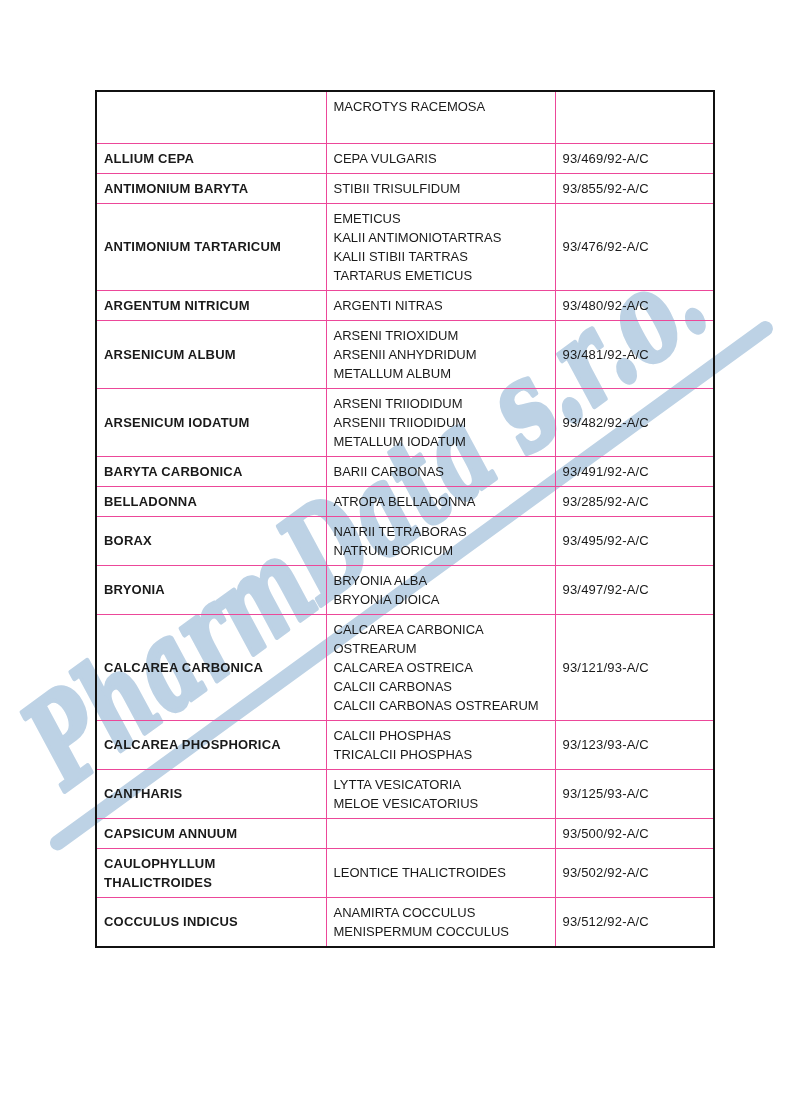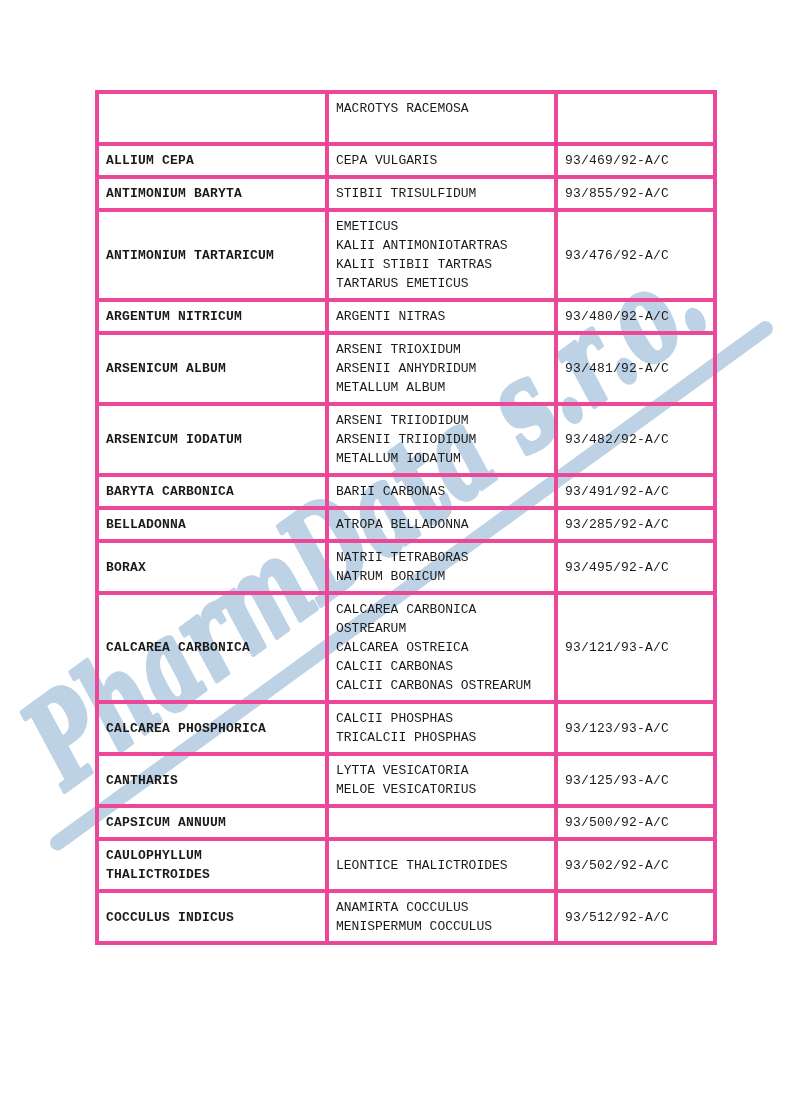--- a/index.html
+++ b/index.html
@@ -29,25 +29,24 @@
     width: 618px;
     z-index: 1;
     border-collapse: collapse;
     table-layout: fixed;
     background: transparent;
     font-size: 13px;
     line-height: 19px;
   }
 
   table.registry td {
-    border: 4px solid #ec4899;
+    border: 1px solid #ec4899;
     padding: 5px 7px;
     vertical-align: middle;
     overflow: hidden;
-    font-family: Liberation Mono, monospace;
   }
 
   table.registry { border: 2px solid #111111; }
 
   table.registry tr { height: 30px; }
 
   
   table.registry tr:first-child { height: 52px; }
   table.registry tr:first-child td { vertical-align: top; }
 
@@ -153,20 +152,28 @@
         </tr>
         <tr>
           <td class="cell-name">BORAX</td>
           <td class="cell-synonyms">
             <div>NATRII TETRABORAS</div>
             <div>NATRUM BORICUM</div>
           </td>
           <td class="cell-reg">93/495/92-A/C</td>
         </tr>
         <tr>
+          <td class="cell-name">BRYONIA</td>
+          <td class="cell-synonyms">
+            <div>BRYONIA ALBA</div>
+            <div>BRYONIA DIOICA</div>
+          </td>
+          <td class="cell-reg">93/497/92-A/C</td>
+        </tr>
+        <tr>
           <td class="cell-name">CALCAREA CARBONICA</td>
           <td class="cell-synonyms">
             <div>CALCAREA CARBONICA</div>
             <div>OSTREARUM</div>
             <div>CALCAREA OSTREICA</div>
             <div>CALCII CARBONAS</div>
             <div>CALCII CARBONAS OSTREARUM</div>
           </td>
           <td class="cell-reg">93/121/93-A/C</td>
         </tr>

